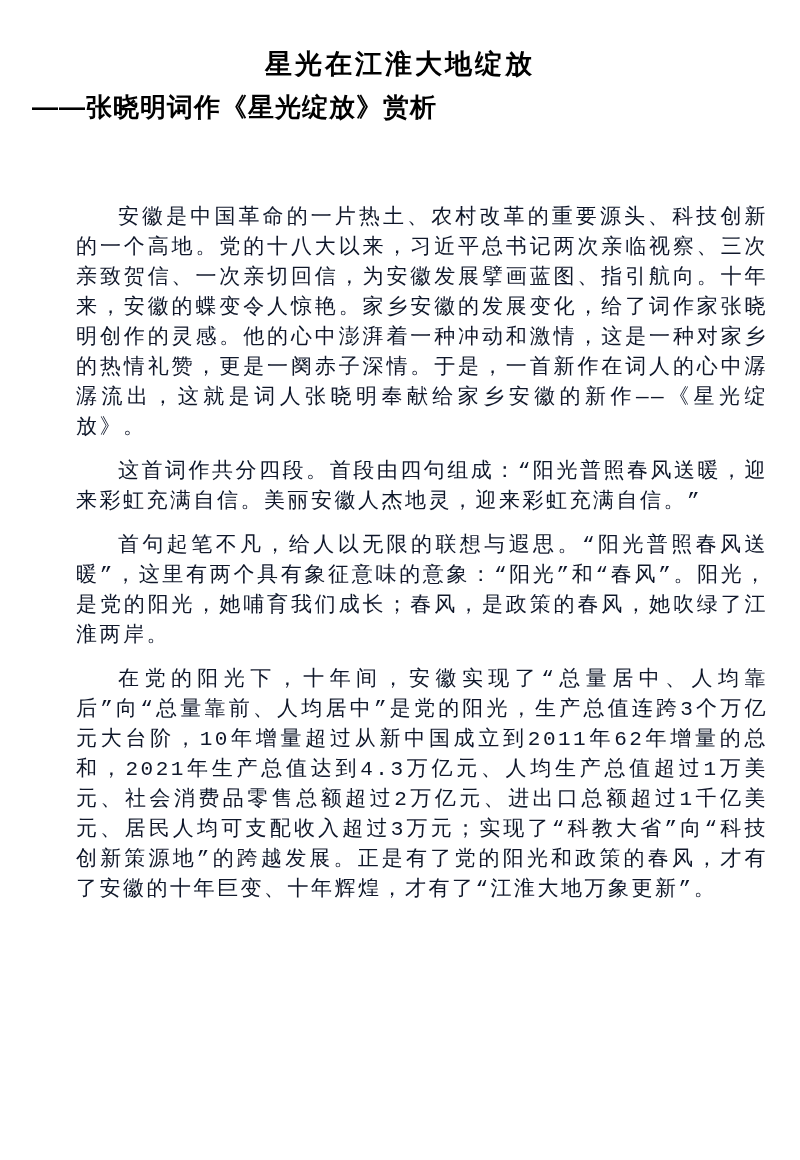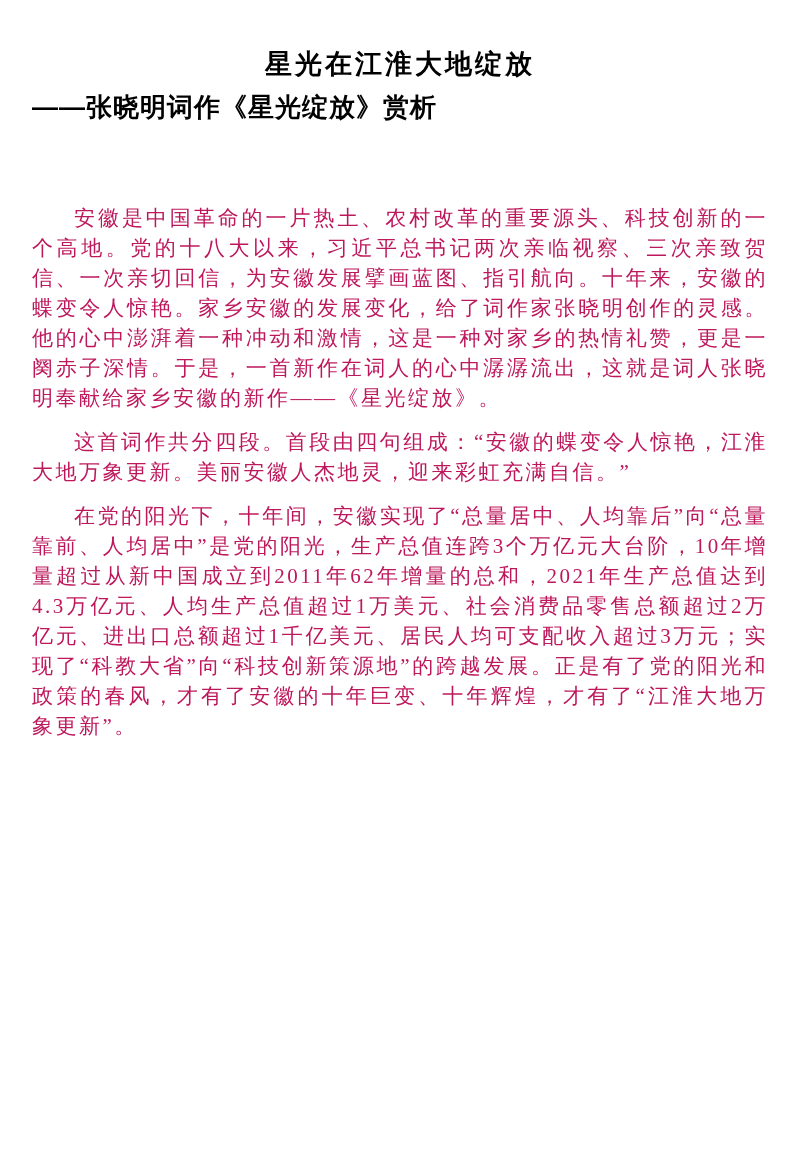--- a/index.html
+++ b/index.html
@@ -32,39 +32,41 @@
     font-family: "Liberation Sans", "DejaVu Sans", sans-serif;
     font-weight: bold;
     font-size: 26px;
     line-height: 34px;
     letter-spacing: 1px;
     text-align: left;
     color: #000000;
   }
   .doc-body {
     margin-top: 79px;
-    font-family: Liberation Serif, serif;
+    font-family: Liberation Mono, monospace;
     font-size: 21px;
     line-height: 30px;
     letter-spacing: 2.5px;
     text-align: justify;
-    color: #be185d;
+    color: #0f172a;
+    margin-left: 44px;
   }
   .doc-body p {
     margin: 0 0 14px 0;
     text-indent: 2em;
   }
   .doc-body p:last-child {
     margin-bottom: 0;
   }
 </style>
 </head>
 <body>
 
 <div class="page">
   <h1 class="doc-title">星光在江淮大地绽放</h1>
   <h2 class="doc-subtitle">——张晓明词作《星光绽放》赏析</h2>
   <div class="doc-body">
     <p>安徽是中国革命的一片热土、农村改革的重要源头、科技创新的一个高地。党的十八大以来，习近平总书记两次亲临视察、三次亲致贺信、一次亲切回信，为安徽发展擘画蓝图、指引航向。十年来，安徽的蝶变令人惊艳。家乡安徽的发展变化，给了词作家张晓明创作的灵感。他的心中澎湃着一种冲动和激情，这是一种对家乡的热情礼赞，更是一阕赤子深情。于是，一首新作在词人的心中潺潺流出，这就是词人张晓明奉献给家乡安徽的新作——《星光绽放》。</p>
-    <p>这首词作共分四段。首段由四句组成：“安徽的蝶变令人惊艳，江淮大地万象更新。美丽安徽人杰地灵，迎来彩虹充满自信。”</p>
+    <p>这首词作共分四段。首段由四句组成：“阳光普照春风送暖，迎来彩虹充满自信。美丽安徽人杰地灵，迎来彩虹充满自信。”</p>
+    <p>首句起笔不凡，给人以无限的联想与遐思。“阳光普照春风送暖”，这里有两个具有象征意味的意象：“阳光”和“春风”。阳光，是党的阳光，她哺育我们成长；春风，是政策的春风，她吹绿了江淮两岸。</p>
     <p>在党的阳光下，十年间，安徽实现了“总量居中、人均靠后”向“总量靠前、人均居中”是党的阳光，生产总值连跨3个万亿元大台阶，10年增量超过从新中国成立到2011年62年增量的总和，2021年生产总值达到4.3万亿元、人均生产总值超过1万美元、社会消费品零售总额超过2万亿元、进出口总额超过1千亿美元、居民人均可支配收入超过3万元；实现了“科教大省”向“科技创新策源地”的跨越发展。正是有了党的阳光和政策的春风，才有了安徽的十年巨变、十年辉煌，才有了“江淮大地万象更新”。</p>
   </div>
 </div>
 
 </body></html>

